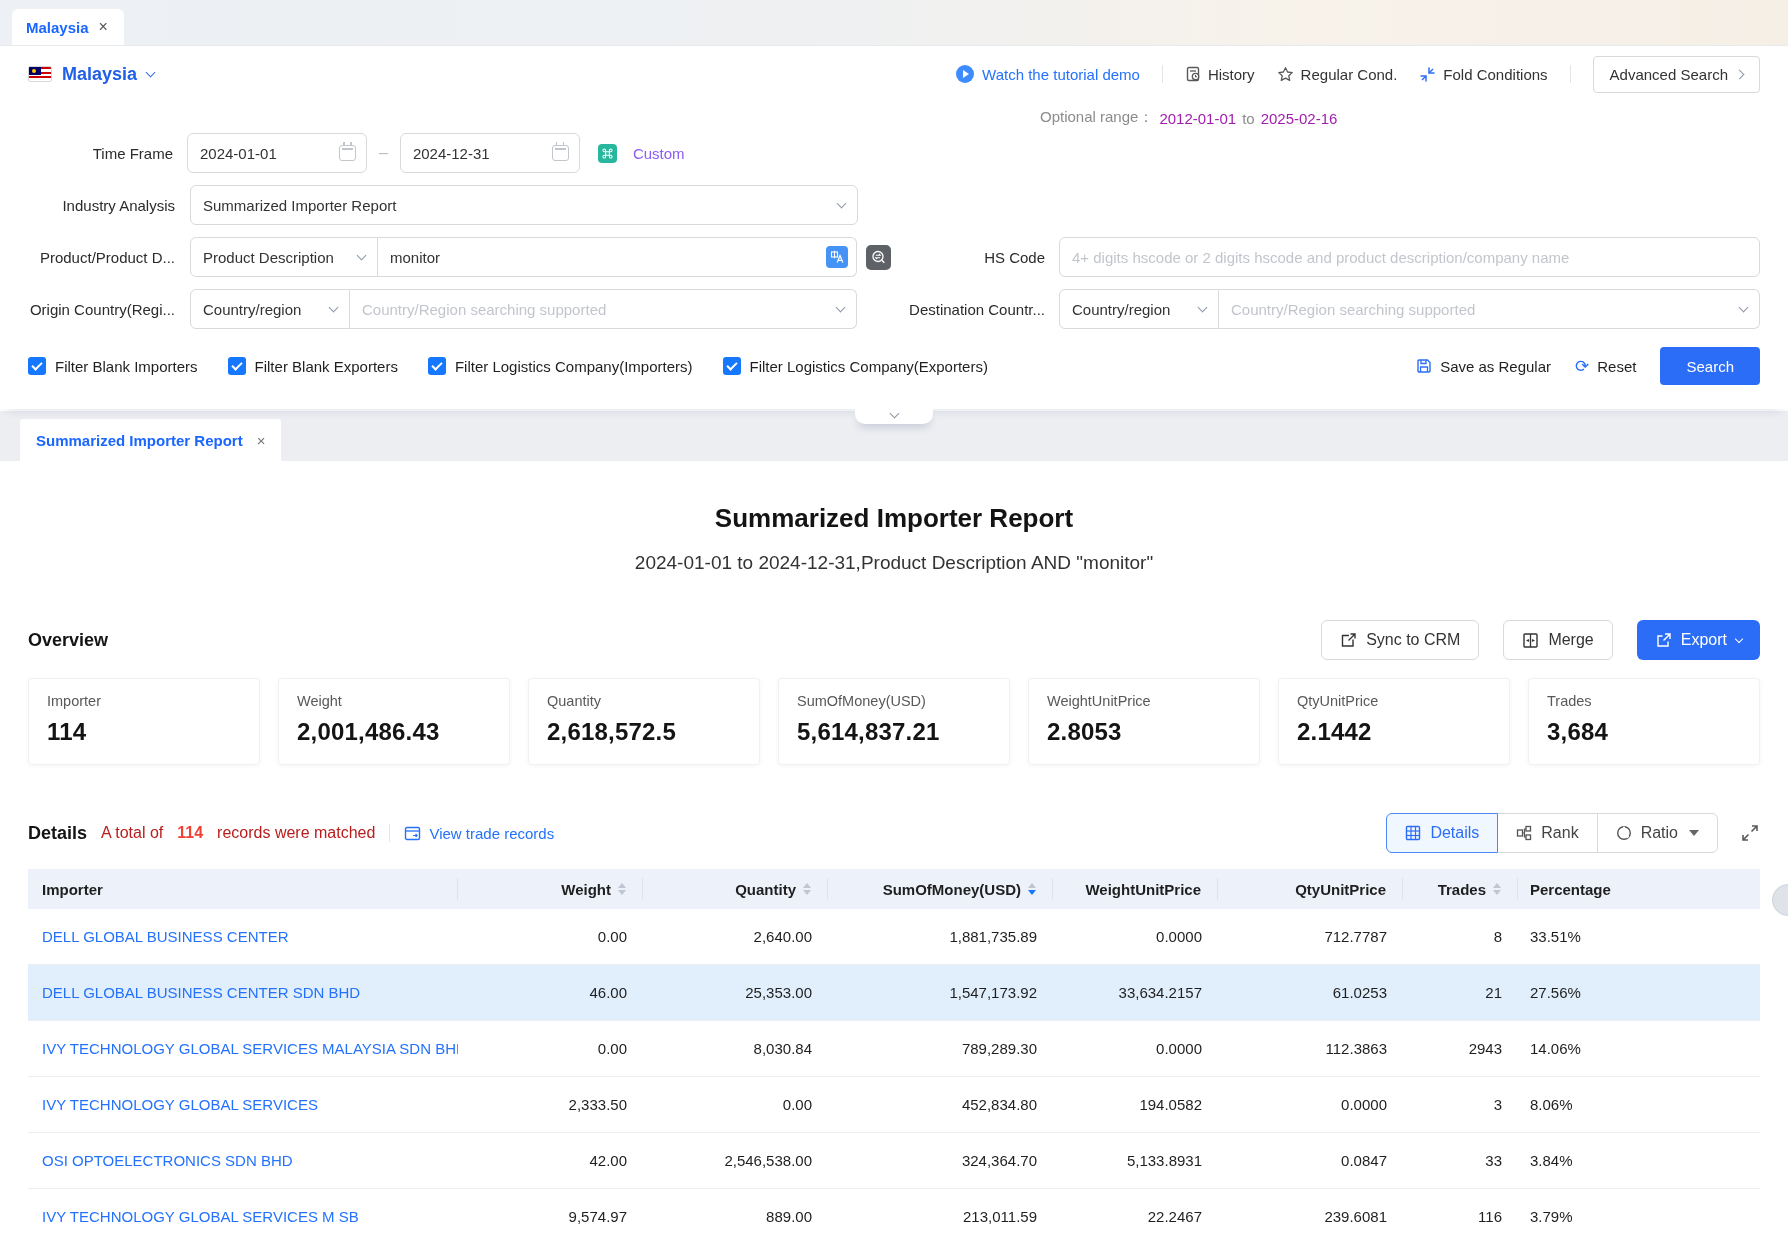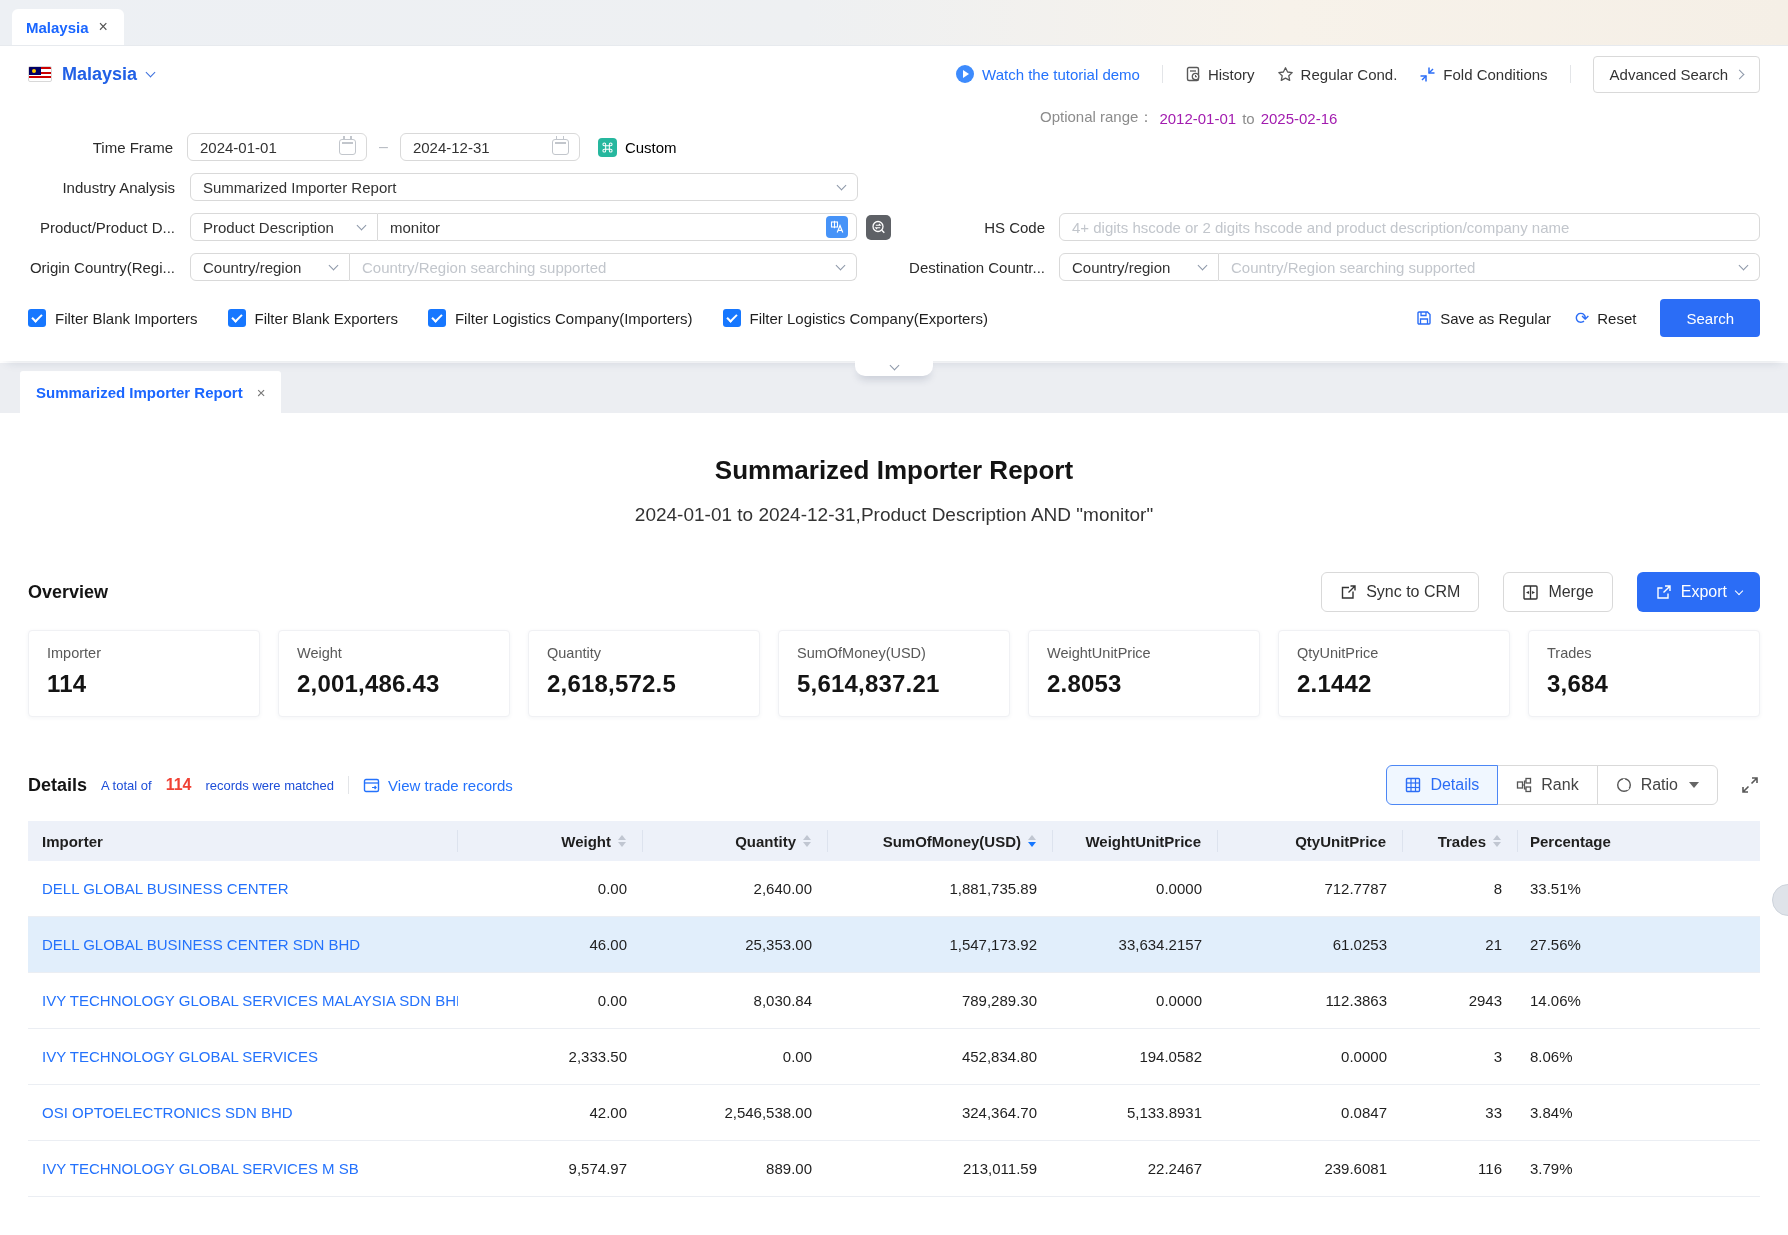--- a/index.html
+++ b/index.html
@@ -48,37 +48,37 @@
   .fld { flex:1; display:flex; align-items:center; }
   .opt-range { font-size:15px; color:#8c8c8c; display:flex; gap:6px; align-items:flex-end; }
   .opt-range b { color:#a21caf; font-weight:normal; }
 
   .seg { display:flex; border:1px solid #d9d9d9; border-radius:6px; overflow:hidden; height:40px; }
   .seg .sg { padding:0 18px; display:flex; align-items:center; font-size:15px; color:#333;
     background:#fff; cursor:pointer; }
   .seg .sg.on { background:#dcedfe; color:#1a66ff; }
   .seg .sg + .sg { border-left:1px solid #d9d9d9; }
 
-  .inp, .sel { height:28px; border:1px solid #d9d9d9; border-radius:6px; background:#fff;
+  .inp, .sel { height:40px; border:1px solid #d9d9d9; border-radius:6px; background:#fff;
     font-size:15px; color:#333; display:flex; align-items:center; }
   .sel { padding:0 12px; justify-content:space-between; cursor:pointer; }
   .inp input { border:none; outline:none; flex:1; font-size:15px; font-family:inherit;
     color:#333; background:transparent; padding:0 12px; min-width:0; }
   .inp input::placeholder { color:#c2c6cc; }
   .combo { display:flex; flex:1; }
   .combo .sel { border-radius:6px 0 0 6px; flex:none; }
   .combo .inp { border-radius:0 6px 6px 0; border-left:none; flex:1; }
 
   .date-inp { width:180px; }
   .dash { color:#b9bdc4; margin:0 12px; }
   .cal { width:17px; height:16px; border:1.5px solid #c2c6cc; border-radius:3px; position:relative; margin-right:10px; flex:none;}
   .cal:before { content:""; position:absolute; top:2px; left:2px; right:2px; height:1.5px; background:#c2c6cc; }
   .cal:after { content:""; position:absolute; top:-4px; left:3px; width:1.5px; height:3px; background:#c2c6cc;
     box-shadow:7px 0 0 #c2c6cc; }
-  .custom-link { display:flex; align-items:center; gap:8px; color:#000000; font-size:15px; margin-left:18px; cursor:pointer;}
+  .custom-link { display:flex; align-items:center; gap:16px; color:#8b5cf6; font-size:15px; margin-left:18px; cursor:pointer;}
   .cmd-ic { width:19px; height:19px; border-radius:4px; background:#26b79e; display:flex; align-items:center; justify-content:center; }
 
   .trans-ic { width:22px; height:22px; border-radius:4px; background:#4693f8; margin-right:8px;
     display:flex; align-items:center; justify-content:center; flex:none; cursor:pointer; }
   .swap-ic { width:25px; height:25px; border-radius:5px; background:#5e6166; margin-left:9px;
     display:flex; align-items:center; justify-content:center; flex:none; cursor:pointer; }
 
   .checks { display:flex; align-items:center; gap:30px; }
   .chk { display:flex; align-items:center; gap:9px; font-size:15px; color:#1f1f1f; cursor:pointer; }
   .box { width:18px; height:18px; border-radius:3px; background:#1677ff; position:relative; flex:none; }
@@ -115,21 +115,21 @@
   .chev.white { border-color:#fff; width:6px; height:6px; }
 
   .cards { display:flex; gap:18px; margin-top:18px; }
   .card { flex:1; background:#fff; border:1px solid #f0f1f4; border-radius:4px;
     box-shadow:0 1px 4px rgba(30,50,90,.05); padding:14px 18px 18px; }
   .card .cl { font-size:14.5px; color:#595959; }
   .card .cv { font-size:24px; font-weight:bold; color:#141414; margin-top:9px; letter-spacing:.2px; }
 
   .det-row { display:flex; align-items:center; justify-content:space-between; margin-top:48px; }
   .det-left { display:flex; align-items:center; gap:14px; }
-  .muted { color:#1d4ed8; font-size:13px; }
+  .muted { color:#b91c1c; font-size:16px; }
   .count-red { color:#f04134; font-size:16px; font-weight:bold; }
   .view-link { display:flex; align-items:center; gap:8px; color:#2472fc; font-size:15px; cursor:pointer; }
   .det-right { display:flex; align-items:center; gap:22px; }
   .seg2 { display:flex; }
   .seg2 .b { height:40px; padding:0 18px; border:1px solid #d9d9d9; background:#fff; display:flex;
     align-items:center; gap:9px; font-size:16px; color:#444; cursor:pointer; }
   .seg2 .b:first-child { border-radius:6px 0 0 6px; }
   .seg2 .b:last-child { border-radius:0 6px 6px 0; }
   .seg2 .b + .b { margin-left:-1px; }
   .seg2 .b.on { border-color:#4c87f5; background:#f0f7ff; color:#2b6df6; position:relative; z-index:1; }

